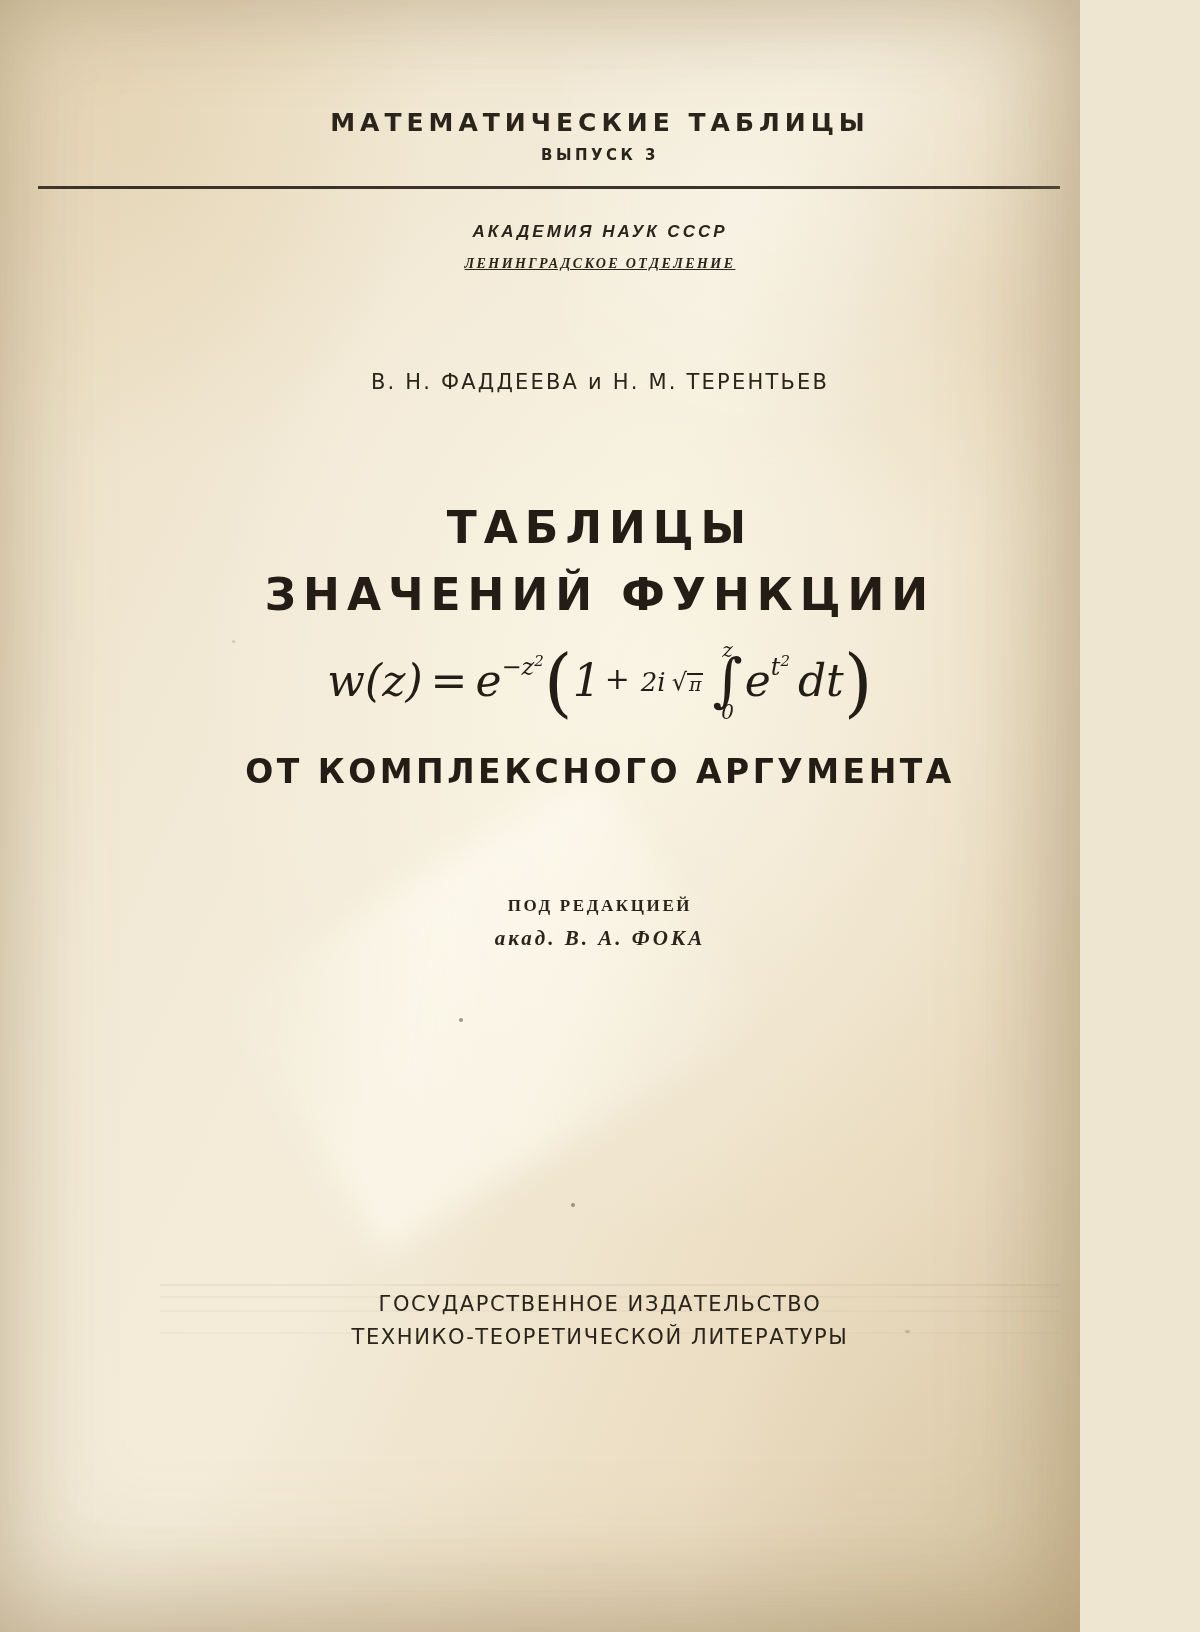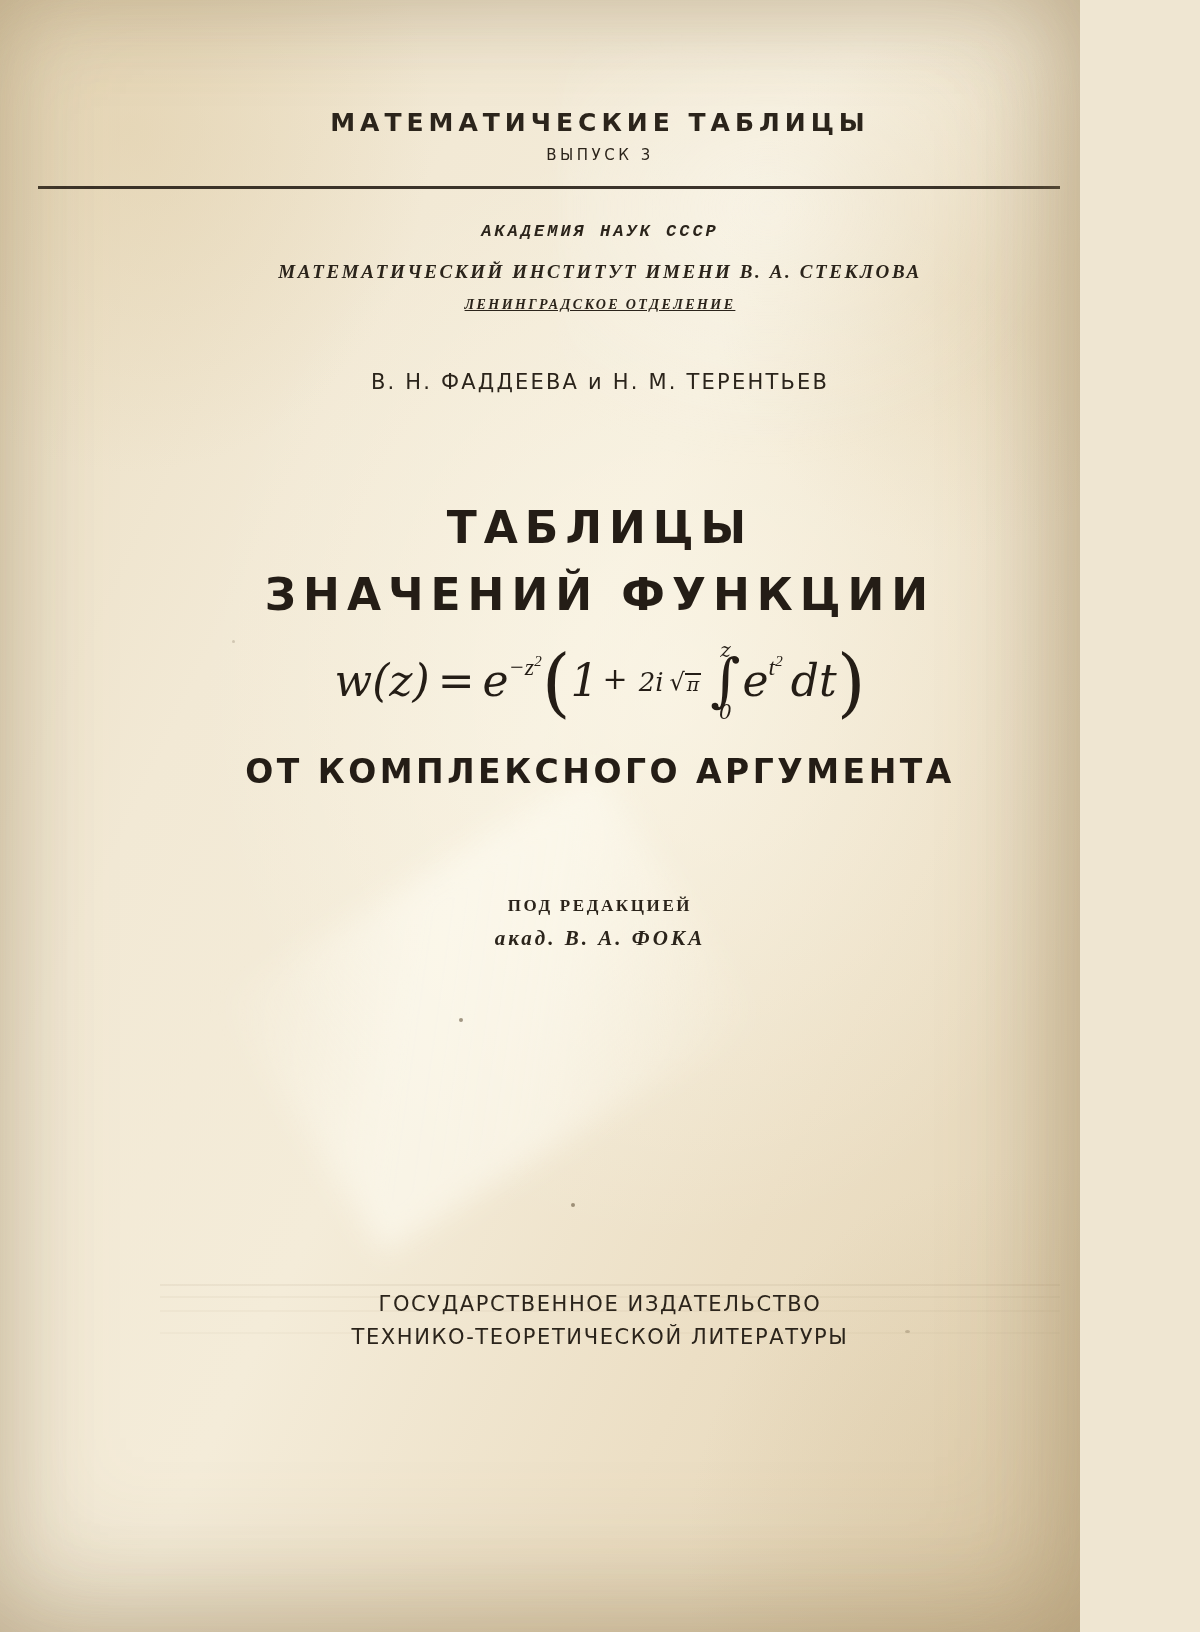--- a/index.html
+++ b/index.html
@@ -82,21 +82,21 @@
   }
   .series-title {
     font-family: "DejaVu Sans", sans-serif;
     font-weight: bold;
     font-size: 25px;
     letter-spacing: 5px;
     color: #2b241b;
   }
   .series-issue {
     font-family: "DejaVu Sans", sans-serif;
-    font-weight: normal;
+    font-weight: bold;
     font-size: 15px;
     letter-spacing: 3.5px;
     margin-top: 9px;
     color: #2b241b;
   }
   .rule {
     position: absolute;
     left: 38px;
     top: 186px;
     width: 1022px;
@@ -108,21 +108,21 @@
   .affil {
     position: absolute;
     top: 222px;
     left: 0;
     width: 1200px;
     text-align: center;
     font-style: italic;
     color: #2b241b;
   }
   .affil .a1 {
-    font-family: Liberation Mono, monospace;
+    font-family: Liberation Sans, sans-serif;
     font-size: 17px;
     letter-spacing: 3px;
     font-weight: bold;
   }
   .affil .a2 {
     font-family: "Liberation Serif", serif;
     font-size: 19px;
     letter-spacing: 2.6px;
     font-weight: bold;
     margin-top: 20px;
@@ -186,21 +186,20 @@
     line-height: 1;
   }
   .frow .w { font-size: 44px; }
   .eq { margin: 0 8px; font-style: normal; }
   .expbase { position: relative; }
   .sup {
     font-size: 24px;
     vertical-align: super;
     position: relative;
     top: -14px;
-    font-family: Liberation Serif, serif;
   }
   .paren {
     font-size: 74px;
     font-style: normal;
     line-height: 0.8;
     position: relative;
     top: 2px;
   }
   .frac {
     display: inline-flex;
@@ -336,21 +335,20 @@
 
     <div class="series">
       <div class="series-title">МАТЕМАТИЧЕСКИЕ ТАБЛИЦЫ</div>
       <div class="series-issue">ВЫПУСК 3</div>
     </div>
 
     <div class="rule"></div>
 
     <div class="affil">
       <div class="a1">АКАДЕМИЯ НАУК СССР</div>
-      <div class="a2">МАТЕМАТИЧЕСКИЙ ИНСТИТУТ ИМЕНИ В. А. СТЕКЛОВА</div>
       <div class="a3">ЛЕНИНГРАДСКОЕ ОТДЕЛЕНИЕ</div>
     </div>
 
     <div class="authors">В. Н. ФАДДЕЕВА  и  Н. М. ТЕРЕНТЬЕВ</div>
 
     <div class="maintitle">
       <div class="l1">ТАБЛИЦЫ</div>
       <div class="l2">ЗНАЧЕНИЙ ФУНКЦИИ</div>
     </div>
 

